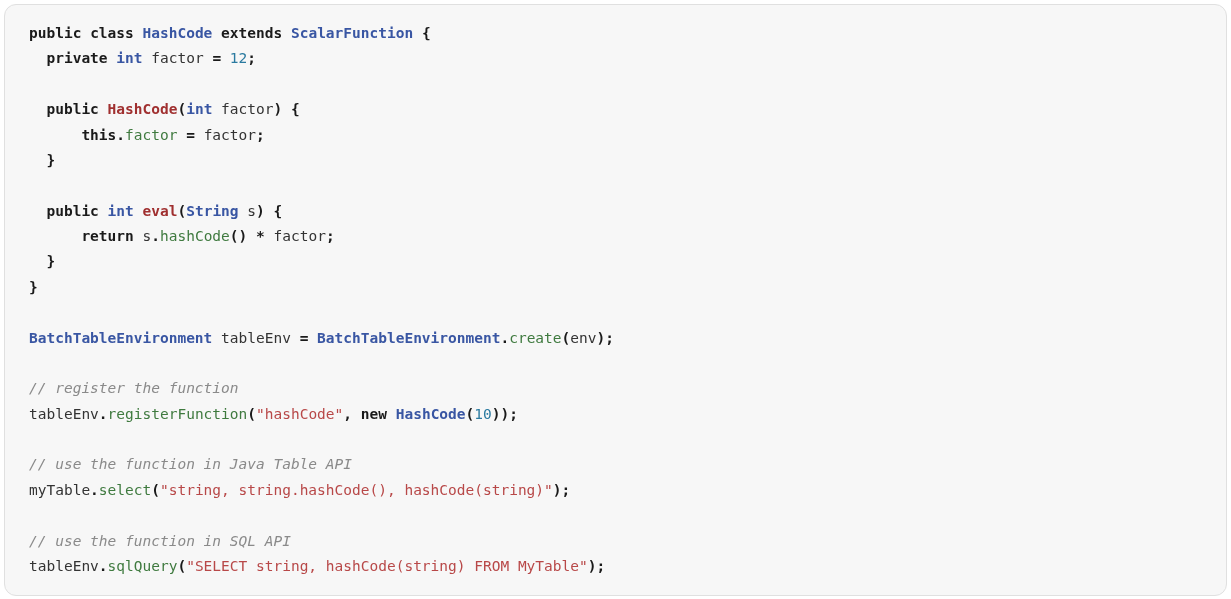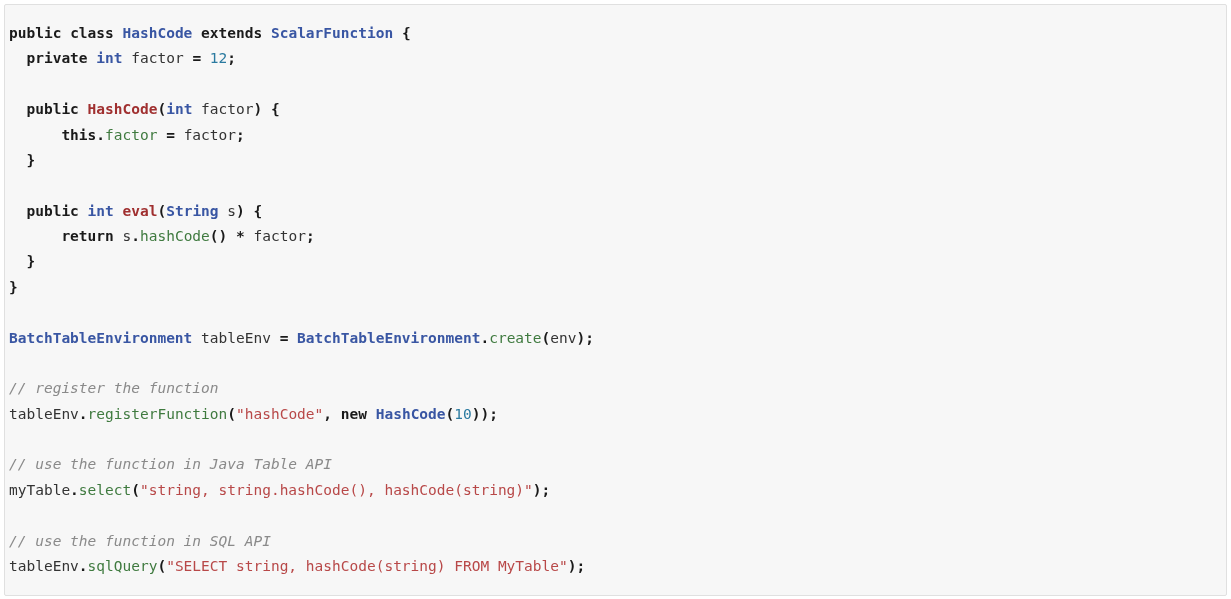--- a/index.html
+++ b/index.html
@@ -6,22 +6,22 @@
   body {
     background: #ffffff;
     font-family: Consolas, Monaco, 'Courier New', monospace;
     font-size: 14.5px;
     line-height: 1.75;
     padding: 0;
   }
   .code-block {
     background: #f7f7f7;
     border: 1px solid #e0e0e0;
-    border-radius: 2px;
-    padding: 16px 4px;
+    border-radius: 12px;
+    padding: 16px 24px;
     margin: 4px;
     white-space: pre;
     overflow-x: auto;
     color: #333333;
   }
   .kw   { color: #1a1a1a; font-weight: bold; }     
   .type { color: #3956a3; font-weight: bold; }     
   .decl { color: #a03030; font-weight: bold; }     
   .call { color: #3f7a3f; }                         
   .fld  { color: #3f7a3f; }                         

